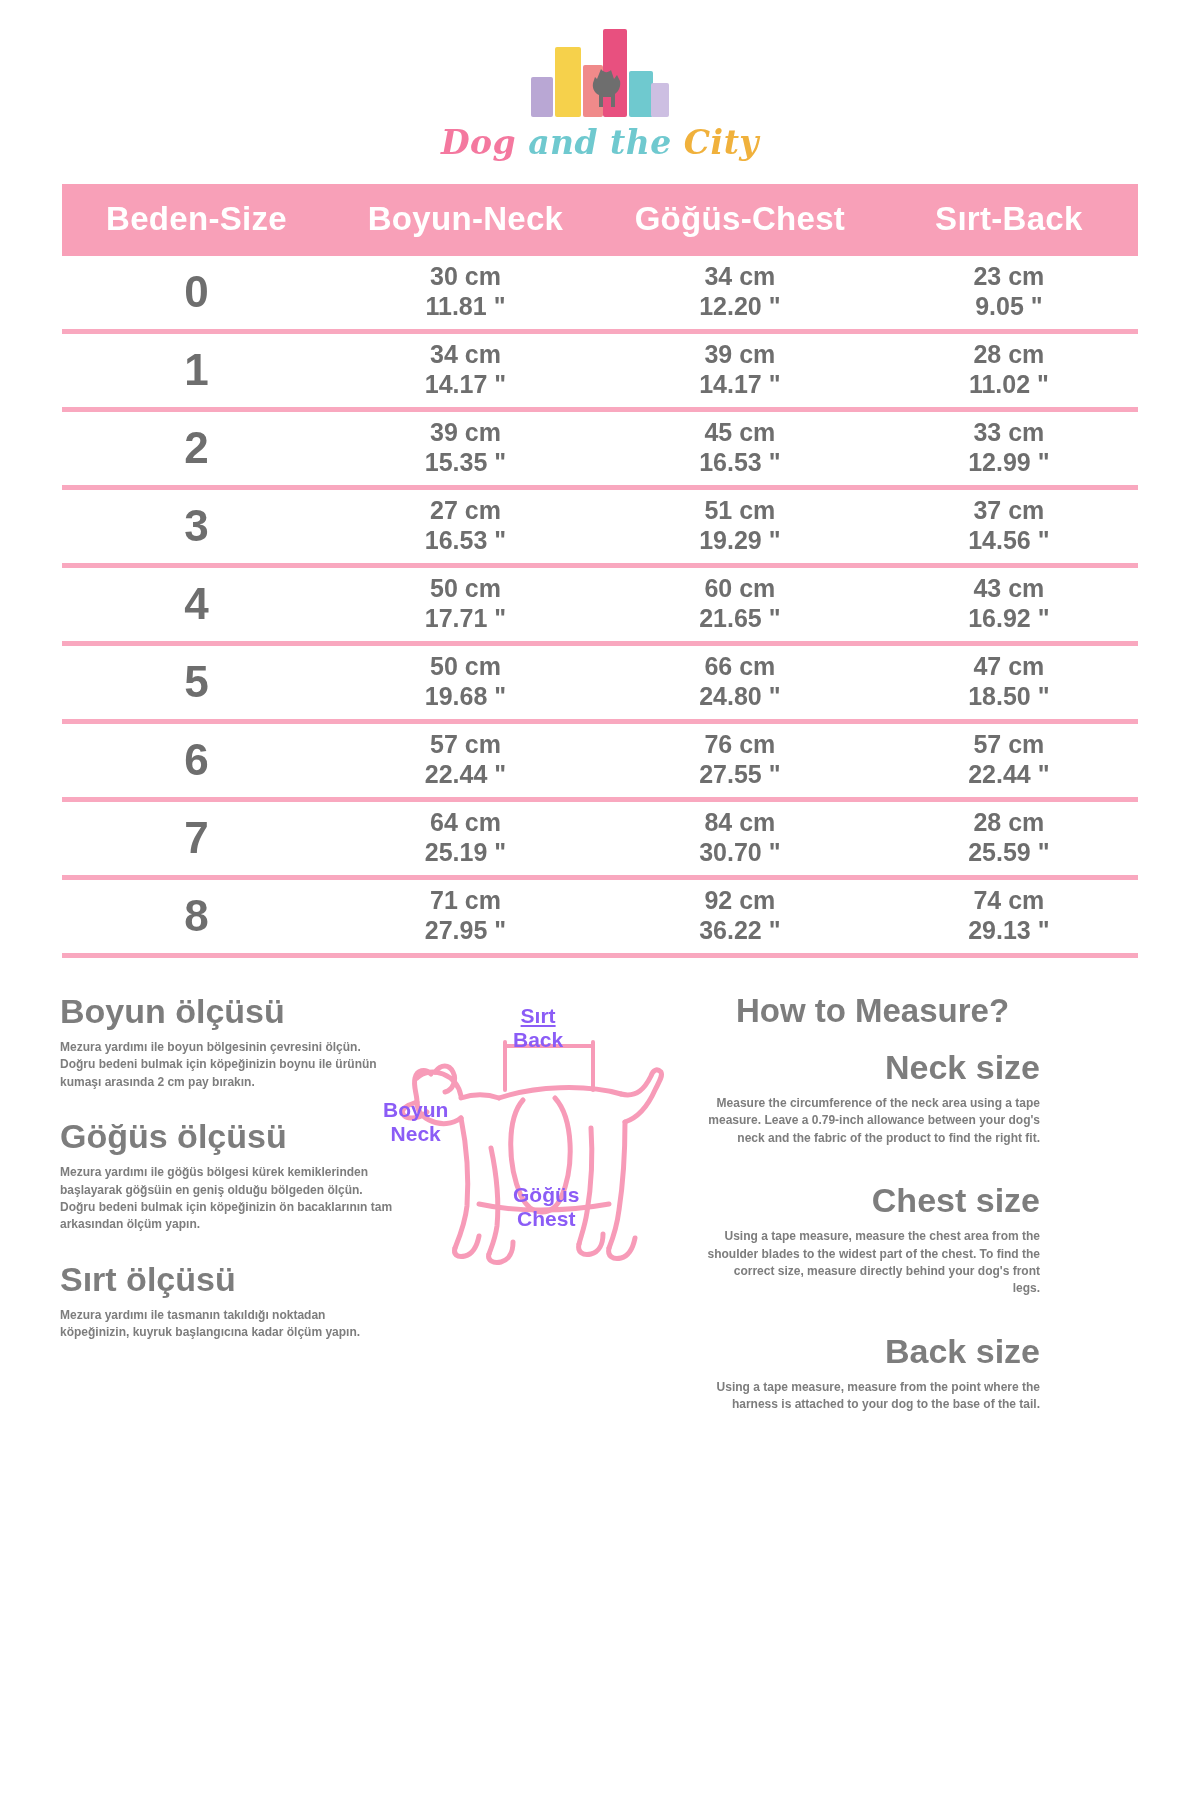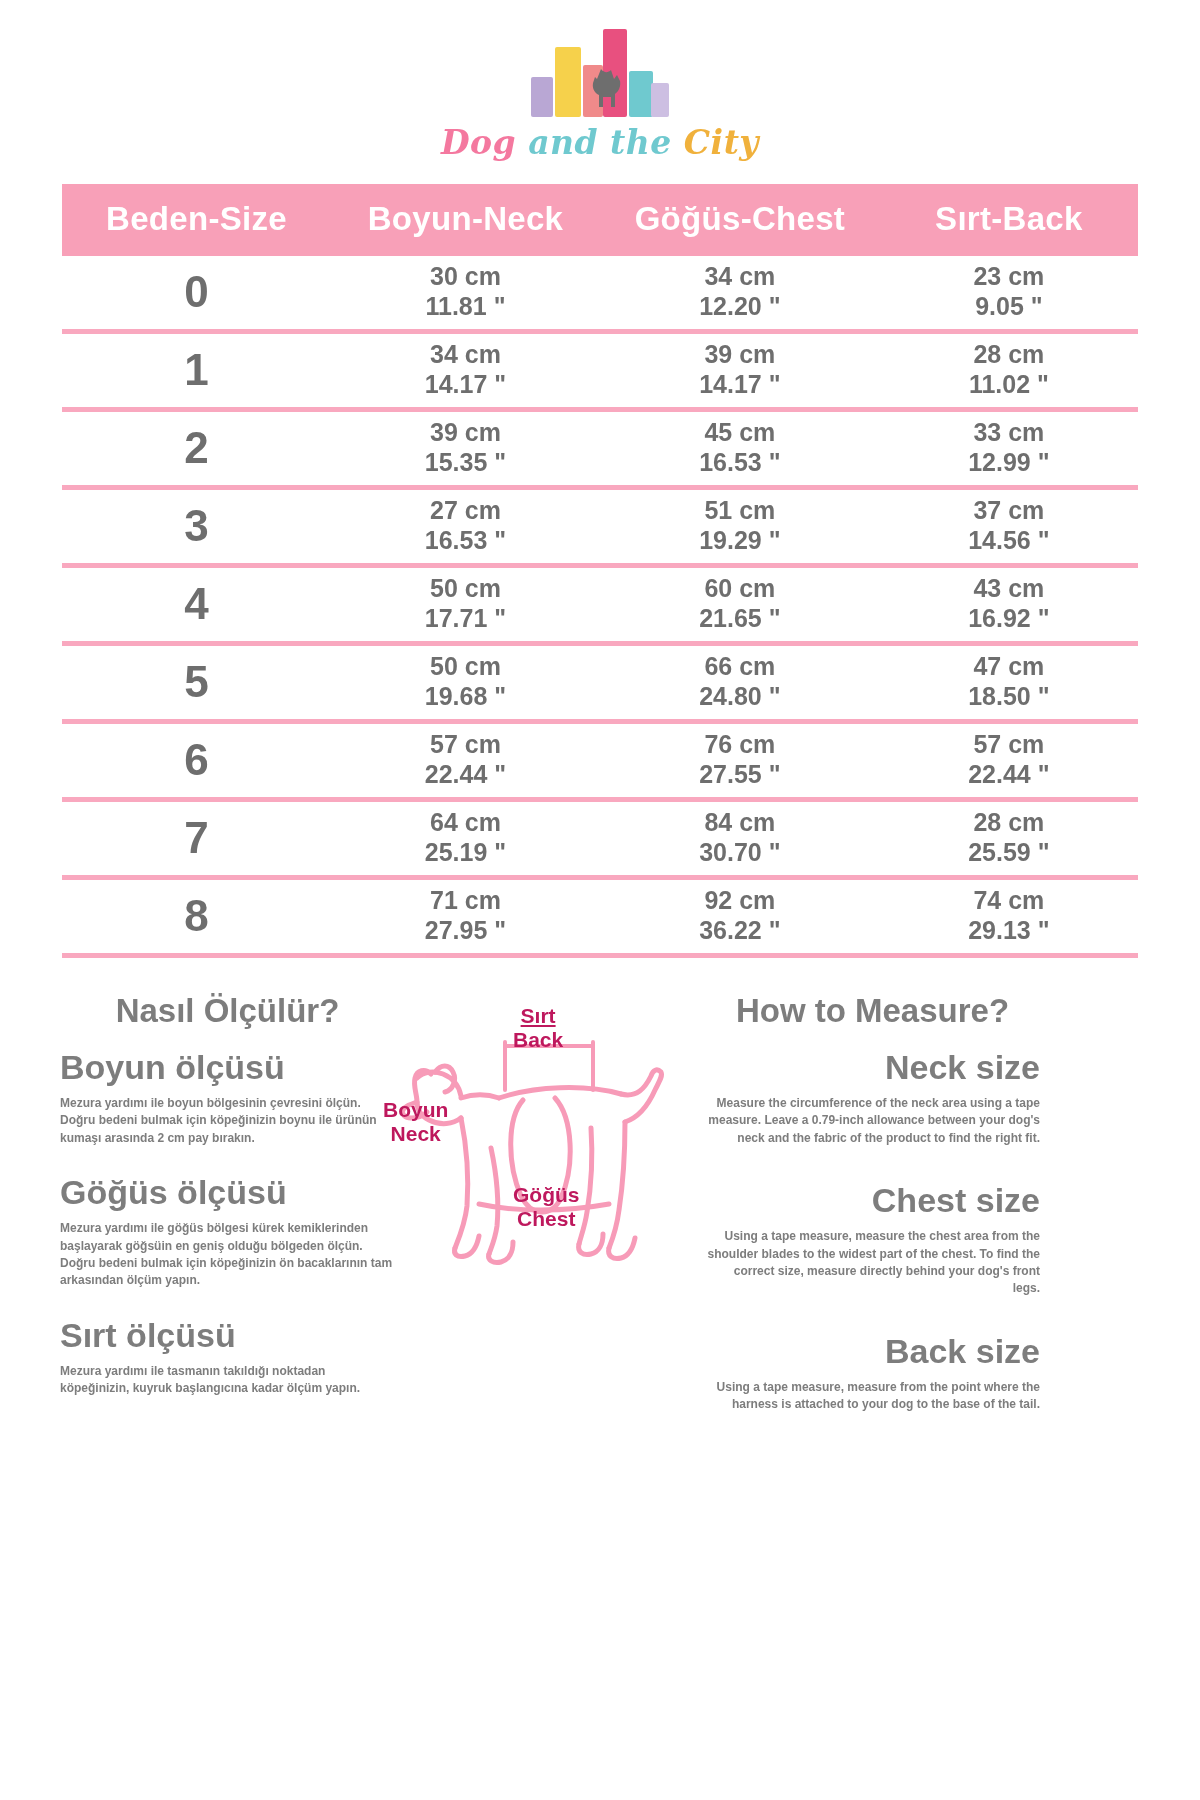--- a/index.html
+++ b/index.html
@@ -154,21 +154,21 @@
     position: relative;
     width: 310px;
     height: 290px;
     margin-top: 6px;
   }
   .dog-diagram svg { position: absolute; left: 0; top: 0; }
   .lbl {
     position: absolute;
     font-size: 21px;
     font-weight: bold;
-    color: #be185d;
+    color: #8b5cf6;
     line-height: 1.15;
     text-align: center;
     white-space: nowrap;
   }
   .lbl-sirt { left: 118px; top: 6px; }
   .lbl-sirt .u { text-decoration: underline; }
   .lbl-boyun { left: -12px; top: 100px; }
   .lbl-gogus { left: 118px; top: 185px; }
 </style>
 </head>
@@ -405,21 +405,20 @@
             </td>
         </tr>
 
       </tbody>
     </table>
   </div>
 
   <div class="instructions">
 
     <div class="col-left">
-      <div class="sec-title">Nasıl Ölçülür?</div>
       <div class="sub-title">Boyun ölçüsü</div>
       <div class="body-text">Mezura yardımı ile boyun bölgesinin çevresini ölçün. Doğru bedeni bulmak için köpeğinizin boynu ile ürünün kumaşı arasında 2 cm pay bırakın.</div>
       <div class="sub-title">Göğüs ölçüsü</div>
       <div class="body-text">Mezura yardımı ile göğüs bölgesi kürek kemiklerinden başlayarak göğsüin en geniş olduğu bölgeden ölçün. Doğru bedeni bulmak için köpeğinizin ön bacaklarının tam arkasından ölçüm yapın.</div>
       <div class="sub-title">Sırt ölçüsü</div>
       <div class="body-text">Mezura yardımı ile tasmanın takıldığı noktadan köpeğinizin, kuyruk başlangıcına kadar ölçüm yapın.</div>
     </div>
 
     <div class="col-mid">
       <div class="dog-diagram">

